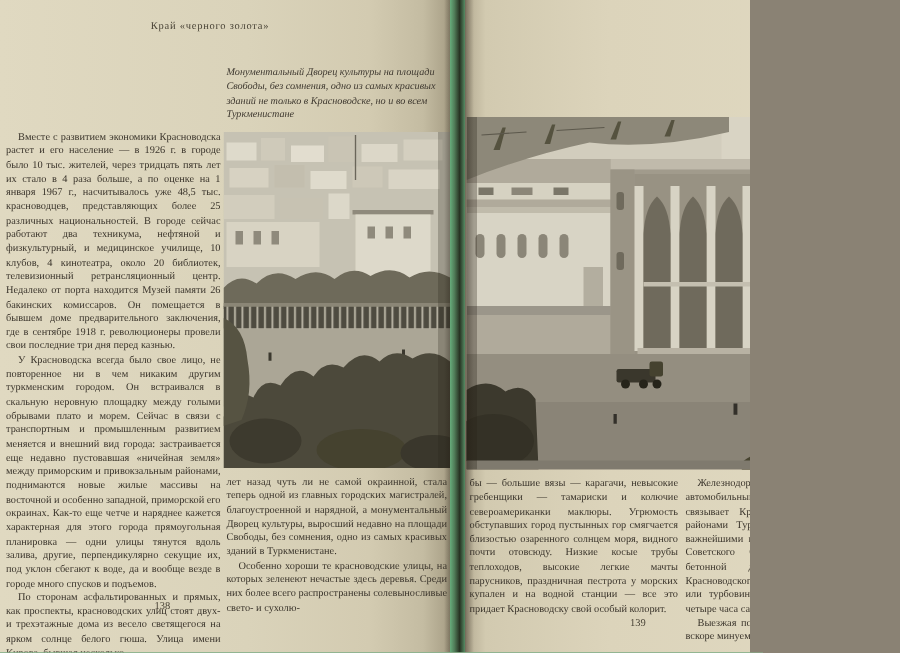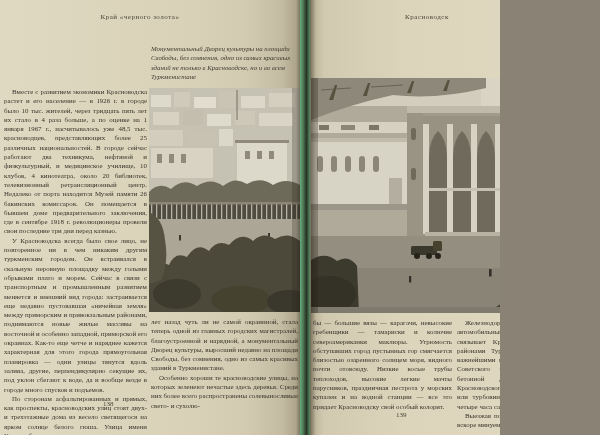--- a/index.html
+++ b/index.html
@@ -40,36 +40,35 @@
   }
   .bodycol{position:absolute;font-size:6.9px;line-height:9.3px;text-align:justify;color:#3a342b;}
   .bodycol p{margin:0;text-indent:8px;}
   .bodycol p.no-indent{text-indent:0;}
   .col-l1{left:4px;top:87px;width:143px;}
   .col-l2{left:151px;top:317px;width:147px;}
   .col-r1{left:313px;top:318px;width:139px;}
   .col-r2{left:457px;top:318px;width:128px;}
   .pagenum{position:absolute;font-size:7px;color:#4a4437;z-index:7;}
   .pn-left{left:103px;top:400px;}
-  .pn-right{left:396px;top:411px;}
+  .pn-right{left:420px;top:411px;}
   .photo{position:absolute;z-index:1;}
   .photo svg{display:block;width:100%;height:100%;}
   .ph-left{left:149px;top:88px;width:151px;height:224px;}
   .ph-right{left:311px;top:78px;width:274px;height:235px;}
 </style>
 </head>
 <body>
 
 <div class="spread">
 
   <div class="page-left"></div>
   <div class="page-right"></div>
 
   <div class="running-head rh-left">Край «черного золота»</div>
-  <div class="running-head rh-right">Красноводск</div>
 
   <div class="caption">Монументальный Дворец культуры на площади Свободы, без сомнения, одно из самых красивых зданий не только в Красноводске, но и во всем Туркменистане</div>
 
   <div class="bodycol col-l1">
     <p>Вместе с развитием экономики Красноводска растет и его население — в 1926 г. в городе было 10 тыс. жителей, через тридцать пять лет их стало в 4 раза больше, а по оценке на 1 января 1967 г., насчитывалось уже 48,5 тыс. красноводцев, представляющих более 25 различных национальностей. В городе сейчас работают два техникума, нефтяной и физкультурный, и медицинское училище, 10 клубов, 4 кинотеатра, около 20 библиотек, телевизионный ретрансляционный центр. Недалеко от порта находится Музей памяти 26 бакинских комиссаров. Он помещается в бывшем доме предварительного заключения, где в сентябре 1918 г. революционеры провели свои последние три дня перед казнью.</p>
     <p>У Красноводска всегда было свое лицо, не повторенное ни в чем никаким другим туркменским городом. Он встраивался в скальную неровную площадку между голыми обрывами плато и морем. Сейчас в связи с транспортным и промышленным развитием меняется и внешний вид города: застраивается еще недавно пустовавшая «ничейная земля» между приморским и привокзальным районами, поднимаются новые жилые массивы на восточной и особенно западной, приморской его окраинах. Как-то еще четче и наряднее кажется характерная для этого города прямоугольная планировка — одни улицы тянутся вдоль залива, другие, перпендикулярно секущие их, под уклон сбегают к воде, да и вообще везде в городе много спусков и подъемов.</p>
     <p>По сторонам асфальтированных и прямых, как проспекты, красноводских улиц стоят двух- и трехэтажные дома из весело светящегося на ярком солнце белого гюша. Улица имени Кирова, бывшая несколько</p>
   </div>
 
   <div class="bodycol col-l2">

